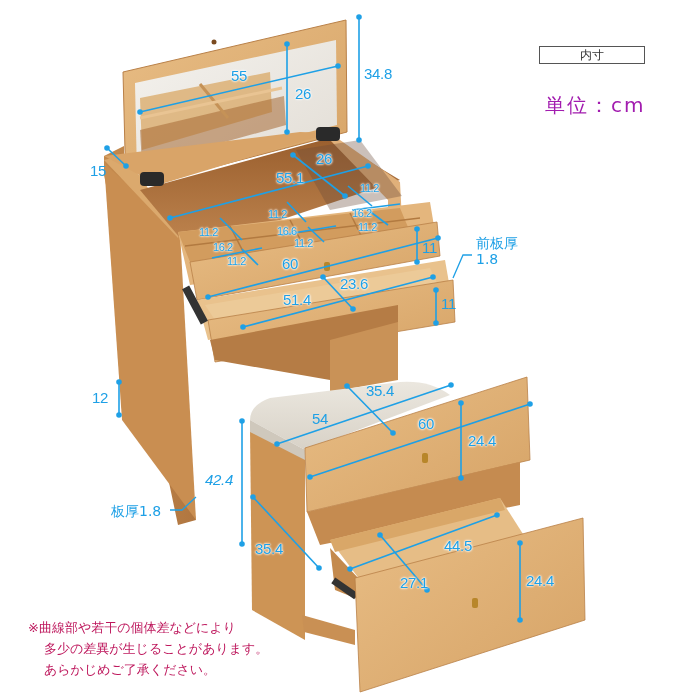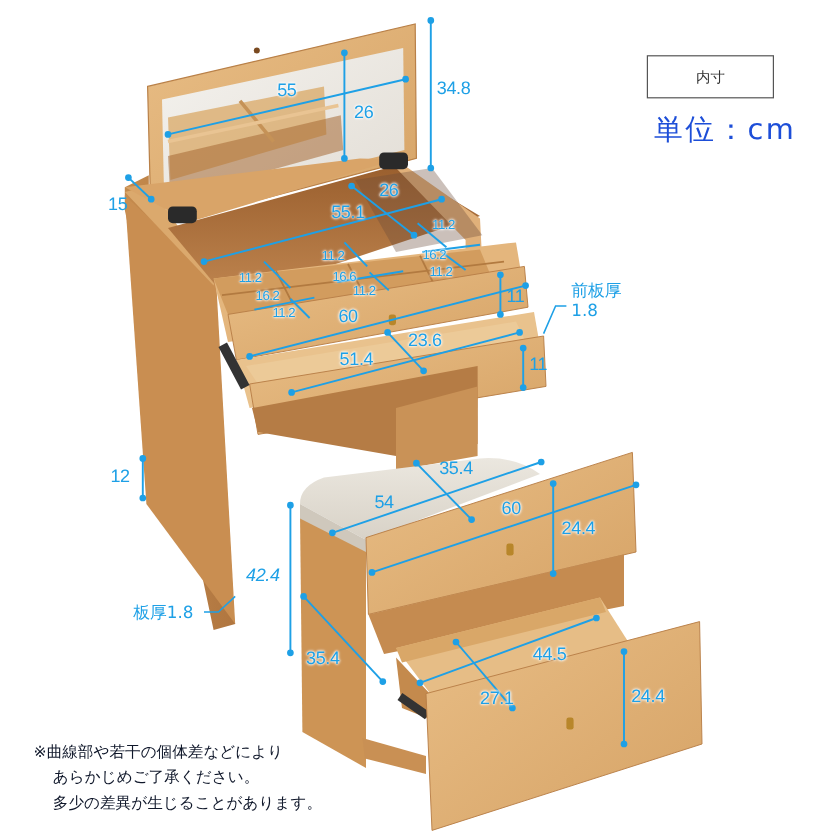--- a/index.html
+++ b/index.html
@@ -1,23 +1,23 @@
 <!DOCTYPE html>
 <html><head>
 <meta charset="utf-8">
 <style>
   html, body { margin:0; padding:0; background:#ffffff; }
   body { width:700px; height:700px; position:relative; overflow:hidden; font-family:"DejaVu Sans", sans-serif; }
   #stage { position:absolute; left:0; top:0; width:700px; height:700px; }
   .dim { position:absolute; color:#1ea0e6; font-family:"Liberation Sans", sans-serif; font-size:15px; line-height:1; white-space:nowrap; letter-spacing:-0.3px; }
   .dim.sm { font-size:11px; letter-spacing:-0.4px; }
   .dim.white { text-shadow: 0 0 2px #fff, 0 0 2px #fff, 0 0 3px #fff; }
-  .unit-box { position:absolute; left:539px; top:46px; width:106px; height:36px; border:1.5px solid #555; box-sizing:border-box; display:flex; align-items:center; justify-content:center; font-size:12px; color:#333; font-family:Liberation Sans, sans-serif; }
-  .unit-label { position:absolute; left:545px; top:92px; font-size:24px; color:#1d4ed8; letter-spacing:2px; font-family:"DejaVu Sans", sans-serif; }
-  .note { position:absolute; left:28px; top:617px; font-size:13px; color:#0f172a; line-height:21px; font-family:"DejaVu Sans", sans-serif; }
+  .unit-box { position:absolute; left:539px; top:46px; width:106px; height:18px; border:1.5px solid #555; box-sizing:border-box; display:flex; align-items:center; justify-content:center; font-size:12px; color:#333; font-family:Liberation Sans, sans-serif; }
+  .unit-label { position:absolute; left:545px; top:92px; font-size:20px; color:#a21caf; letter-spacing:2px; font-family:"DejaVu Sans", sans-serif; }
+  .note { position:absolute; left:28px; top:617px; font-size:13px; color:#be185d; line-height:21px; font-family:"DejaVu Sans", sans-serif; }
   .note div { white-space:nowrap; }
   .note .indent { padding-left:16px; }
   .callout { position:absolute; color:#1ea0e6; font-size:14px; font-family:"DejaVu Sans", sans-serif; line-height:1.15; white-space:nowrap; }
   svg { position:absolute; left:0; top:0; }
 </style>
 </head>
 <body>
 
 <div id="stage">
 
@@ -257,16 +257,16 @@
   <div class="dim white" style="left:418px;top:416px;">60</div>
   <div class="dim white" style="left:468px;top:433px;">24.4</div>
   <div class="dim" style="left:205px;top:472px;font-style:italic;">42.4</div>
   <div class="dim white" style="left:255px;top:541px;">35.4</div>
   <div class="dim white" style="left:444px;top:538px;">44.5</div>
   <div class="dim white" style="left:378px;top:575px;margin-left:22px;">27.1</div>
   <div class="dim white" style="left:526px;top:573px;">24.4</div>
 
   <div class="note">
     <div>※曲線部や若干の個体差などにより</div>
+    <div class="indent">多少の差異が生じることがあります。</div>
     <div class="indent">あらかじめご了承ください。</div>
-    <div class="indent">多少の差異が生じることがあります。</div>
   </div>
 </div>
 
 </body></html>

